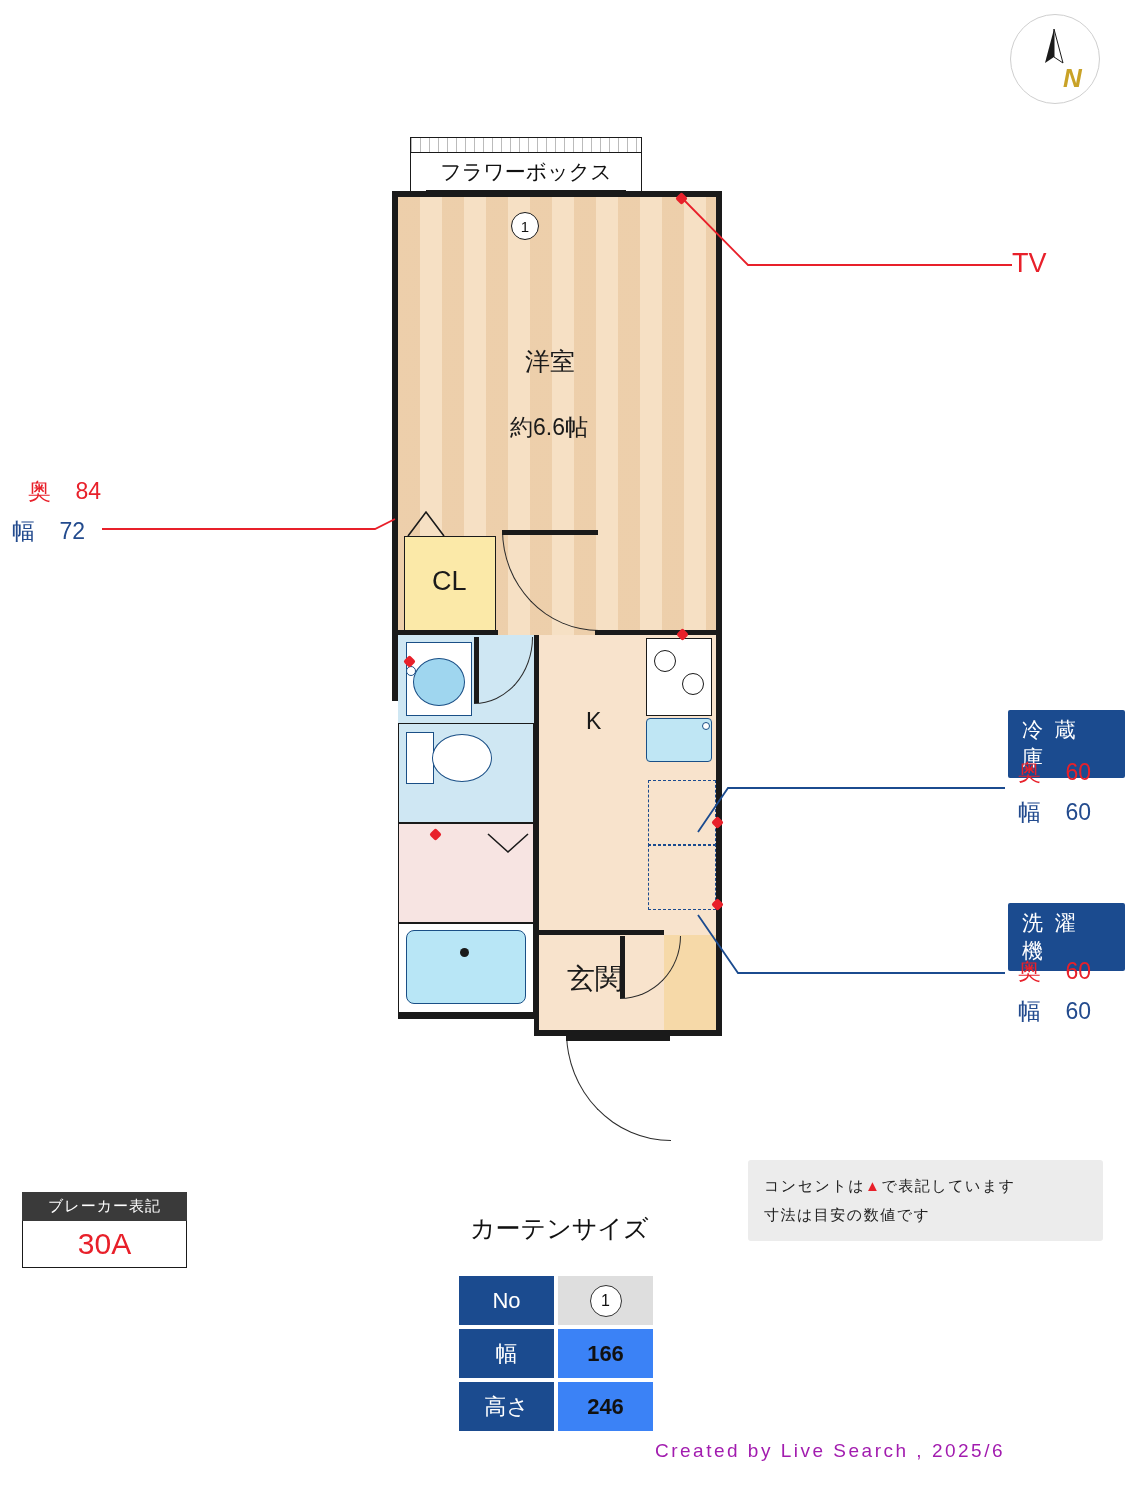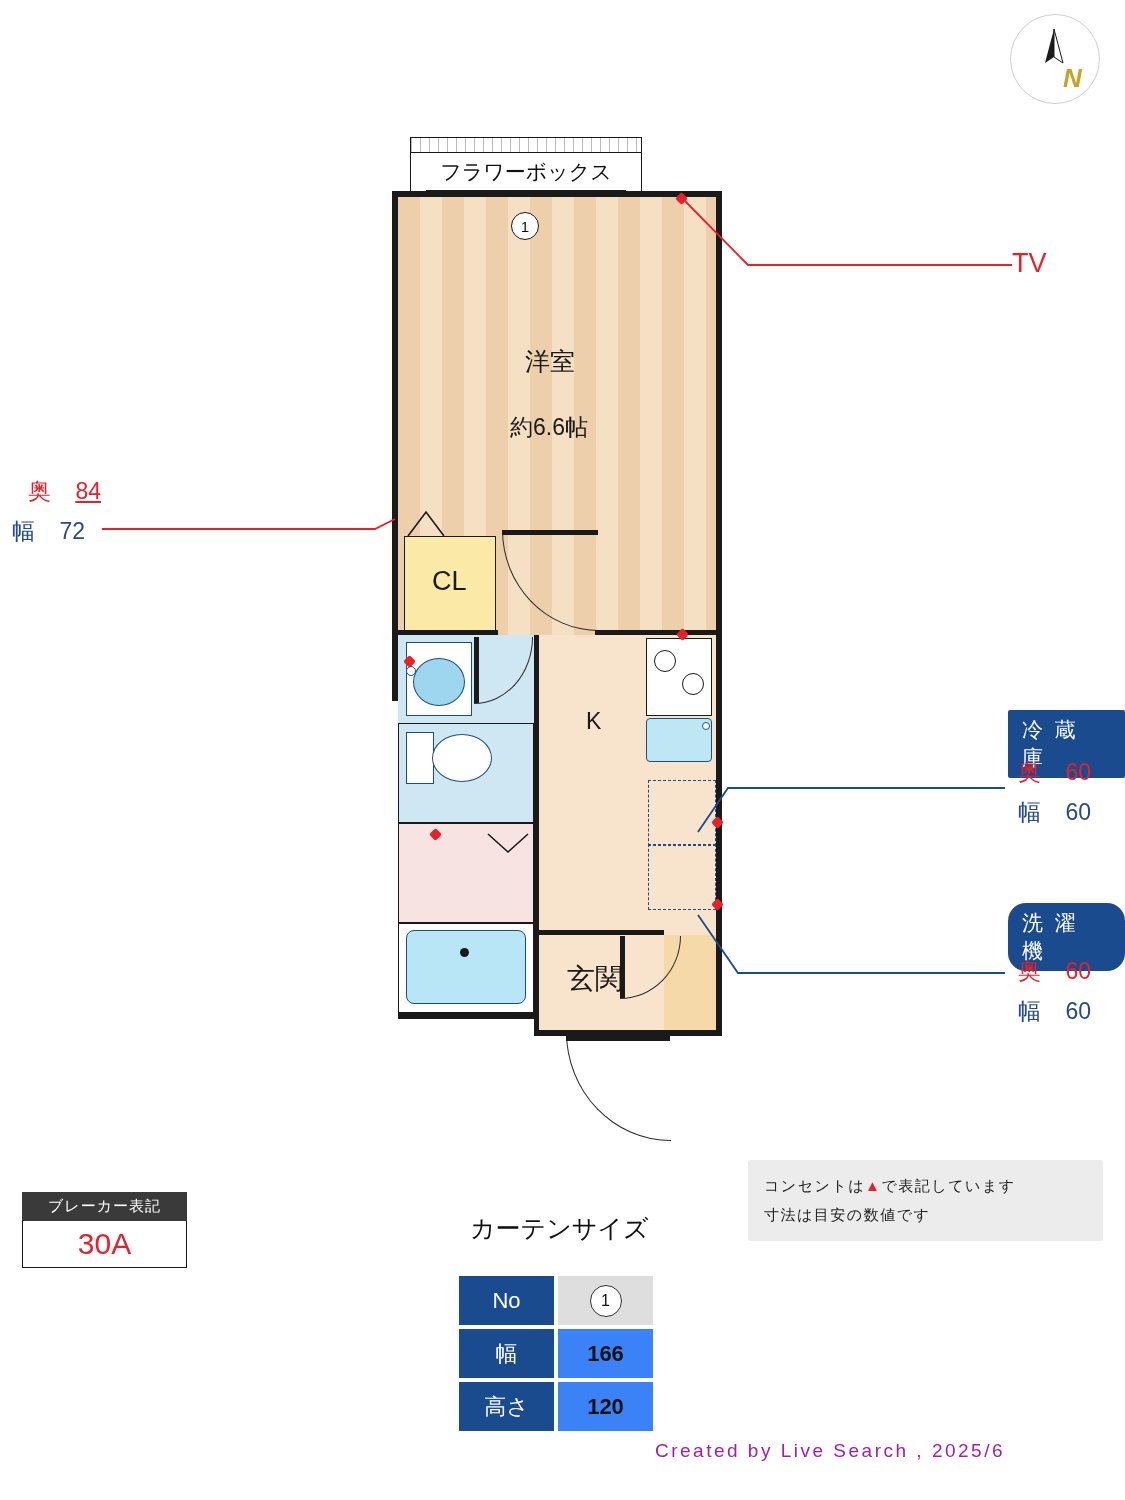--- a/index.html
+++ b/index.html
@@ -224,40 +224,40 @@
 </svg>
 
 <svg class="abs" style="left:660px;top:895px;" width="350" height="90">
   <polyline points="38,20 78,78 345,78" fill="none" stroke="#1b4b8f" stroke-width="1.8"></polyline>
 </svg>
 
 <div class="tvlabel" style="left:1012px;top:248px;">TV</div>
 
 <div class="dimrow" style="left:28px;top:476px;">
   <span class="dim-k">奥</span>
-  <span class="dim-k" style="margin-left:18px;text-decoration:underline;">84</span>
+  <span class="dim-k" style="margin-left:18px;">84</span>
 </div>
 <div class="dimrow" style="left:12px;top:516px;">
   <span class="dim-w">幅</span>
   <span class="dim-w" style="margin-left:18px;">72</span>
 </div>
 
 <div class="tagbox" style="left:1008px;top:710px;">
   <span>冷 蔵 庫</span>
 </div>
 <div class="dimrow" style="left:1018px;top:757px;">
   <span class="dim-k">奥</span>
   <span class="dim-k" style="margin-left:18px;">60</span>
 </div>
 <div class="dimrow" style="left:1018px;top:797px;">
   <span class="dim-w">幅</span>
   <span class="dim-w" style="margin-left:18px;">60</span>
 </div>
 
-<div class="tagbox" style="left:1008px;top:903px;border-radius:18px;">
+<div class="tagbox" style="left:1008px;top:903px;">
   <span>洗 濯 機</span>
 </div>
 <div class="dimrow" style="left:1018px;top:956px;">
   <span class="dim-k">奥</span>
   <span class="dim-k" style="margin-left:18px;">60</span>
 </div>
 <div class="dimrow" style="left:1018px;top:996px;">
   <span class="dim-w">幅</span>
   <span class="dim-w" style="margin-left:18px;">60</span>
 </div>
@@ -283,19 +283,19 @@
       <td class="vg">
         <span class="cnum">1</span>
       </td>
     </tr>
     <tr>
       <td class="h">幅</td>
       <td class="v">166</td>
     </tr>
     <tr>
       <td class="h">高さ</td>
-      <td class="v">120</td>
+      <td class="v">246</td>
     </tr>
   </tbody>
     </table>
 </div>
 
 <div class="credit">Created by Live Search , 2025/6</div>
 
 </body></html>

